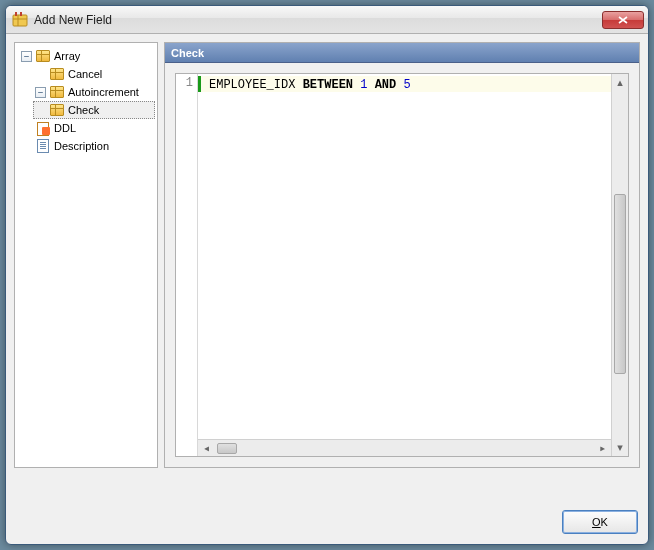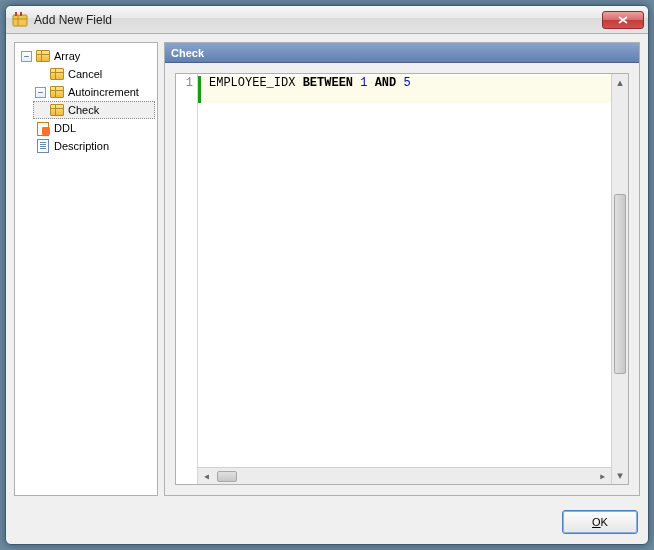--- a/index.html
+++ b/index.html
@@ -190,22 +190,22 @@
   }
   .code-area {
     flex: 1;
     font-family: "Courier New", monospace;
     font-size: 12px;
     position: relative;
     overflow: hidden;
   }
   .code-line {
     display: flex;
-    align-items: flex-start;
-    height: 27px;
+    align-items: flex-end;
+    height: 16px;
     margin-top: 2px;
     background: #fdfcea;
   }
   .line-marker {
     width: 3px;
     align-self: stretch;
     background: #1a9a1a;
     margin-right: 8px;
   }
   .kw { font-weight: bold; color: #000; }
@@ -263,20 +263,21 @@
     width: 76px;
     height: 24px;
     border: 1px solid #8a8a8a;
     border-radius: 3px;
     background: linear-gradient(to bottom,#fdfdfd,#e6e6e6);
     font-size: 11px;
     display: flex;
     align-items: center;
     justify-content: center;
     cursor: default;
+    margin-top: 28px;
   }
   .btn.default {
     border: 1px solid #4a80c0;
     box-shadow: 0 0 0 1px #8ab0e0 inset;
   }
   .btn u { text-decoration: underline; }
   .code-text span { white-space: pre; }
 </style>
 </head>
 <body>

